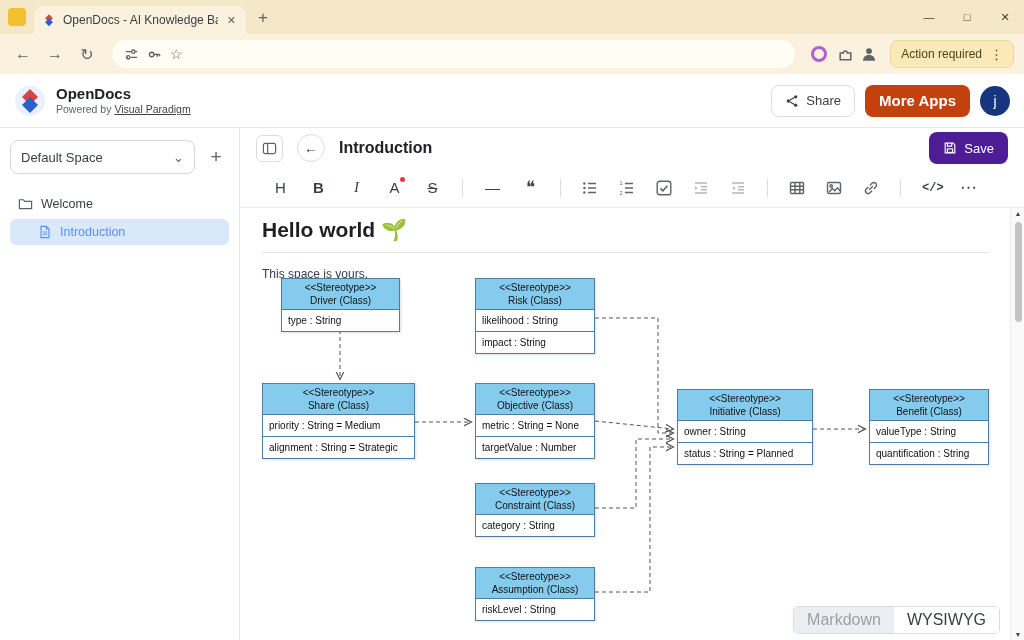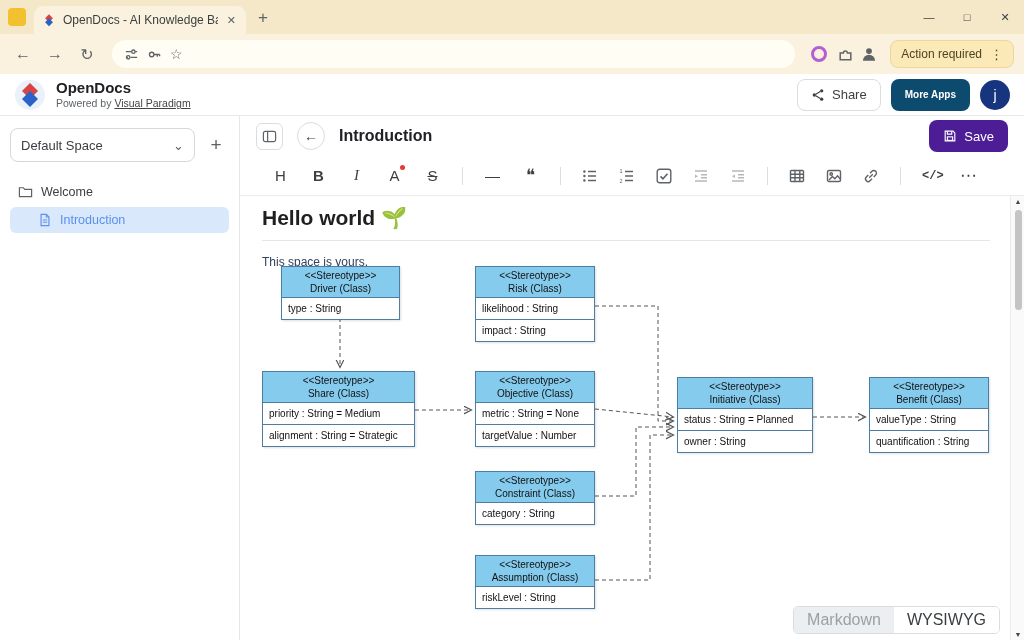--- a/index.html
+++ b/index.html
@@ -22,28 +22,28 @@
   .urlbar { flex:1; height:28px; background:#fffdf4; border-radius:14px; display:flex; align-items:center; gap:8px; padding:0 12px; margin:0 6px; min-width:0; }
   .url-text { flex:1; font-size:12.5px; color:#202124; white-space:nowrap; overflow:hidden; }
   .star { color:#5f6368; font-size:14px; }
   .ext-ring { width:16px; height:16px; border-radius:50%; border:3px solid #b35fd1; margin:0 4px; }
   .action-chip { background:#fbe9b8; border:1px solid #ecd79c; border-radius:8px; height:28px; display:flex; align-items:center; gap:8px; padding:0 10px; font-size:12px; color:#4e4422; margin-left:6px; }
   .action-chip b { font-weight:400; }
   .chip-dots { font-size:13px; }
   svg.gico { stroke:#5f6368; fill:none; stroke-width:1.4; }
 
   
-  .appbar { height:42px; background:#fff; border-bottom:1px solid #e8e8e8; display:flex; align-items:center; padding:0 14px; gap:10px; flex:none; }
+  .appbar { height:54px; background:#fff; border-bottom:1px solid #e8e8e8; display:flex; align-items:center; padding:0 14px; gap:10px; flex:none; }
   .brand { display:flex; flex-direction:column; line-height:1.25; }
   .brand-name { font-size:15px; font-weight:700; color:#202124; }
   .brand-sub { font-size:10.5px; color:#5f6368; }
   .brand-sub u { color:#444; }
   .spacer { flex:1; }
   .btn-share { height:32px; border:1px solid #dadce0; border-radius:8px; background:#fff; display:flex; align-items:center; gap:7px; padding:0 13px; font-size:13px; color:#3c4043; }
-  .btn-green { height:32px; border-radius:8px; background:#0c4a6e; color:#fff; display:flex; align-items:center; padding:0 14px; font-size:10px; font-weight:700; }
+  .btn-green { height:32px; border-radius:8px; background:#c2410c; color:#fff; display:flex; align-items:center; padding:0 14px; font-size:15px; font-weight:700; }
   .avatar { width:30px; height:30px; border-radius:50%; background:#17357e; color:#fff; display:flex; align-items:center; justify-content:center; font-size:14px; }
 
   
   .appbody { flex:1; display:flex; min-height:0; }
   .sidebar { width:240px; border-right:1px solid #e7e7e7; padding:12px 10px; flex:none; }
   .space-row { display:flex; align-items:center; gap:8px; }
   .space-select { flex:1; height:34px; border:1px solid #d7d7d7; border-radius:8px; display:flex; align-items:center; padding:0 10px; font-size:13px; color:#3c4043; }
   .space-select .chev { margin-left:auto; color:#5f6368; font-size:13px; }
   .plus-btn { width:26px; text-align:center; font-size:19px; color:#5f6368; }
   .searchbox { margin-top:12px; height:34px; background:#f1f3f4; border-radius:8px; display:flex; align-items:center; gap:8px; padding:0 10px; }
@@ -333,22 +333,22 @@
           </div>
           <div class="uml-attr">metric : String = None</div>
           <div class="uml-attr">targetValue : Number</div>
         </div>
 
         <div class="uml" style="left:437px;top:181px;width:136px">
           <div class="uml-head">
             <div>&lt;&lt;Stereotype&gt;&gt;</div>
             <div>Initiative (Class)</div>
           </div>
+          <div class="uml-attr">owner : String</div>
           <div class="uml-attr">status : String = Planned</div>
-          <div class="uml-attr">owner : String</div>
         </div>
 
         <div class="uml" style="left:629px;top:181px;width:120px">
           <div class="uml-head">
             <div>&lt;&lt;Stereotype&gt;&gt;</div>
             <div>Benefit (Class)</div>
           </div>
           <div class="uml-attr">valueType : String</div>
           <div class="uml-attr">quantification : String</div>
         </div>

